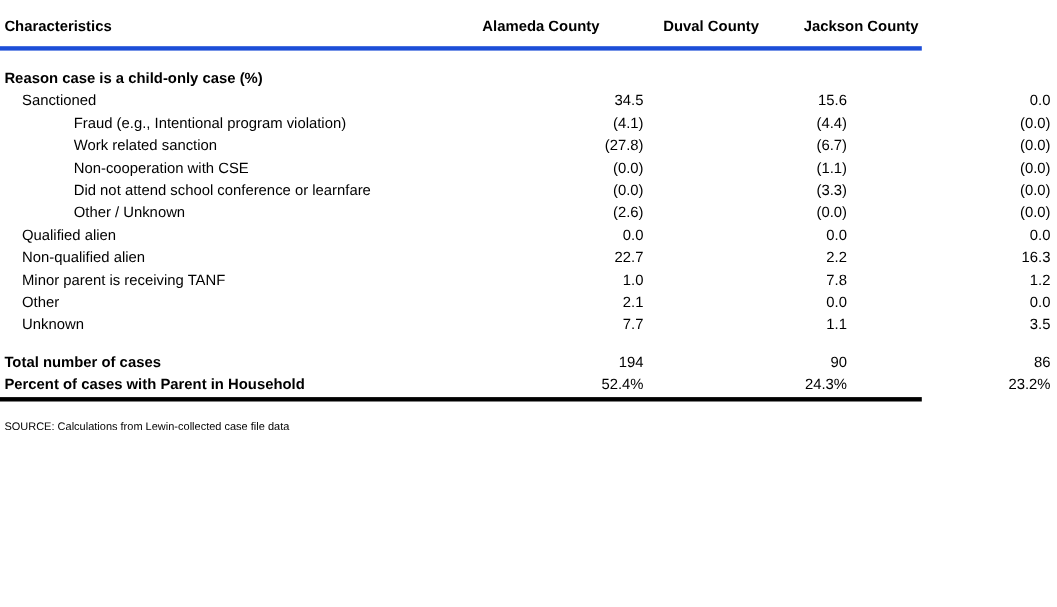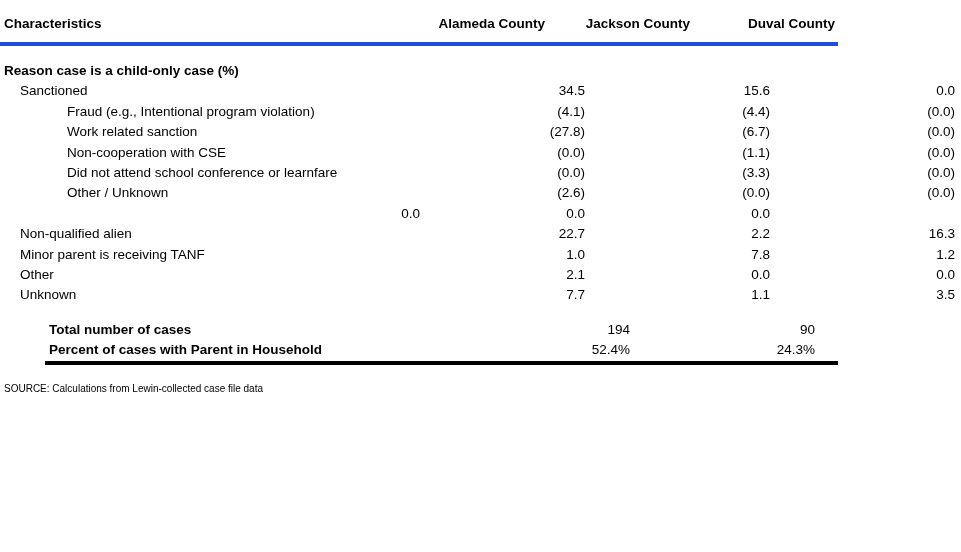--- a/index.html
+++ b/index.html
@@ -41,40 +41,39 @@
     line-height: 20.4px;
     gap: 40px;
   }
   .cell.label { padding-left: 4px; white-space: nowrap; }
   .cell.label.ind1 { padding-left: 20px; }
   .cell.label.ind2 { padding-left: 67px; }
   .cell.label.bold { font-weight: bold; }
   .totals {
     margin-top: 14px;
     border-bottom: 4px solid #000000;
-    margin-left: 45px;
   }
   .source {
     margin-top: 16px;
     padding-left: 4px;
     font-size: 10px;
     line-height: 16px;
   }
 </style>
 </head>
 <body>
 
 <div class="page">
   <div class="table">
 
     <div class="thead">
       <div class="th label">Characteristics</div>
       <div class="th num">Alameda County</div>
+      <div class="th num">Duval County</div>
       <div class="th num">Jackson County</div>
-      <div class="th num">Duval County</div>
     </div>
 
     <div class="tbody" id="tbody">
   <div class="row">
     <div class="cell label bold">Reason case is a child-only case (%)</div>
     <div class="cell num"></div>
     <div class="cell num"></div>
     <div class="cell num"></div>
   </div>
 
@@ -114,20 +113,21 @@
   </div>
 
   <div class="row">
     <div class="cell label ind2">Other / Unknown</div>
     <div class="cell num">(2.6)</div>
     <div class="cell num">(0.0)</div>
     <div class="cell num">(0.0)</div>
   </div>
 
   <div class="row">
+    <div class="cell label ind1">Qualified alien</div>
     <div class="cell num">0.0</div>
     <div class="cell num">0.0</div>
     <div class="cell num">0.0</div>
   </div>
 
   <div class="row">
     <div class="cell label ind1">Non-qualified alien</div>
     <div class="cell num">22.7</div>
     <div class="cell num">2.2</div>
     <div class="cell num">16.3</div>

